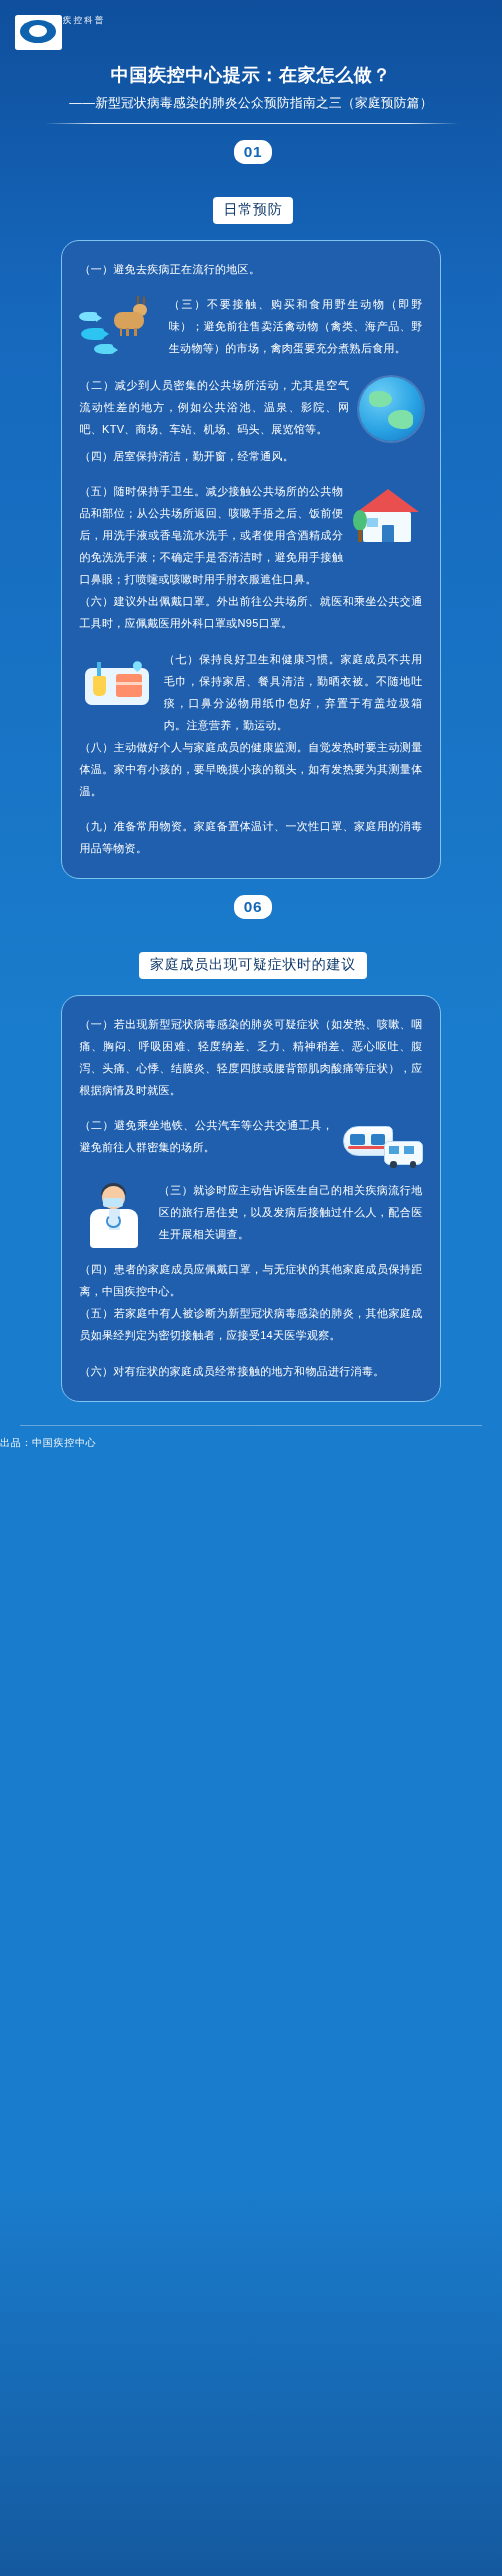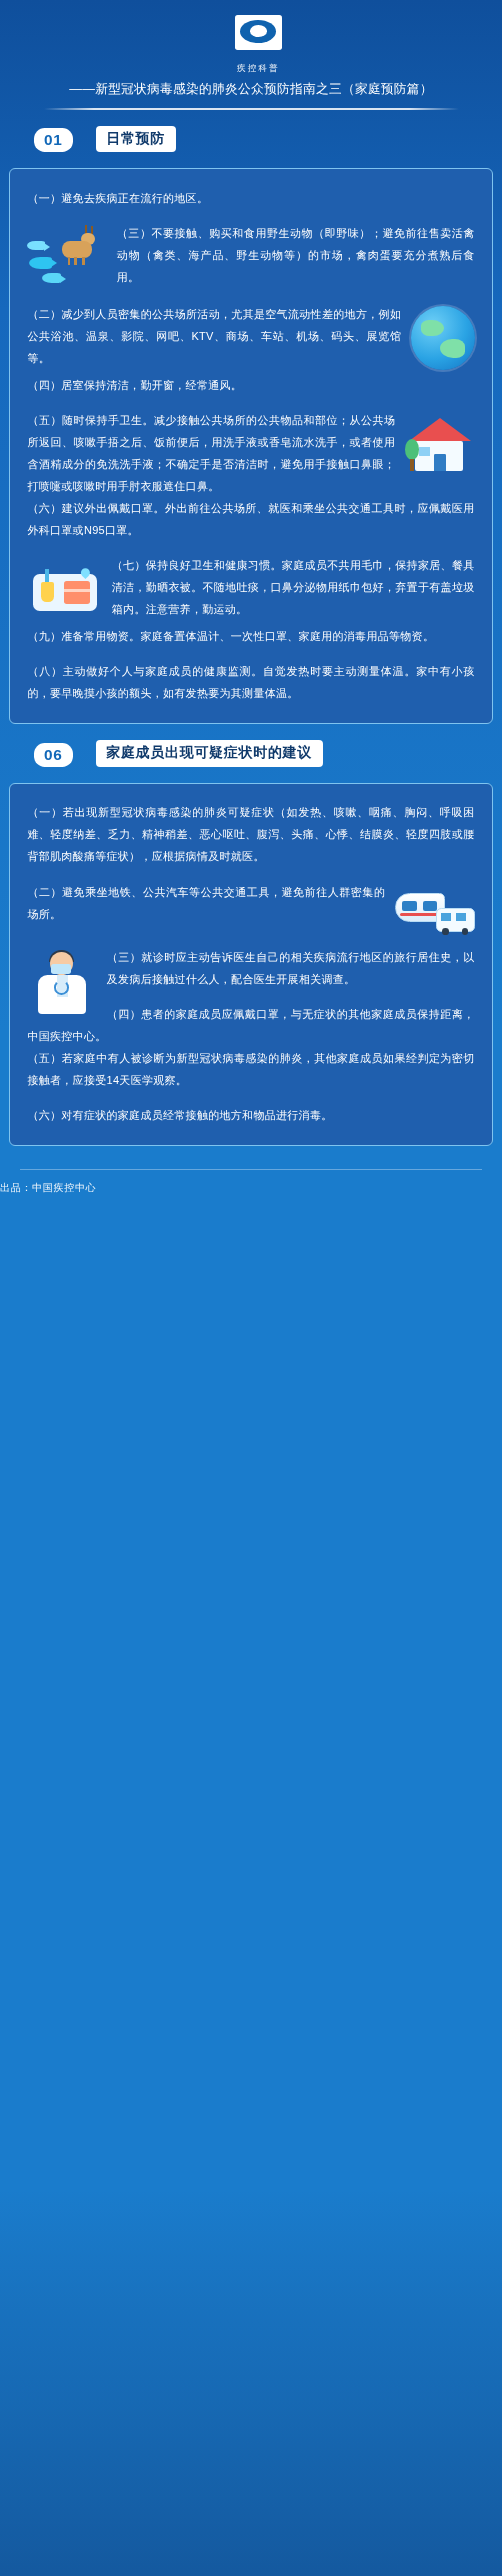--- a/index.html
+++ b/index.html
@@ -19,23 +19,22 @@
   
   .header {
     position: relative;
     padding: 14.7px 0 0 0;
     text-align: center;
   }
   .logo-wrap {
     width: 100%;
     padding-left: 14.7px;
     display: flex;
-    align-items: center;
-    gap: 13px;
-    flex-direction: column;
+    align-items: flex-start;
+    gap: 1px;
   }
   .logo-mark {
     width: 47px; height: 35px;
     background: #ffffff;
     border-radius: 2.7px;
     position: relative;
     flex: none;
     overflow: hidden;
   }
   .logo-mark .eye {
@@ -90,50 +89,52 @@
     text-align: center;
     margin: 17.4px auto 6.7px auto;
     width: 429px;
     letter-spacing: 0.3px;
   }
   
   .section-head {
     width: 442px;
     margin: 16px auto 9.4px auto;
     display: flex;
-    align-items: flex-end;
-    gap: 23px;
+    align-items: center;
+    gap: 5px;
     padding-left: 4px;
+    flex-direction: column;
   }
   .sec-num {
     background: #ffffff;
     color: #1268b8;
     font-weight: bold;
     font-size: 15.4px;
     border-radius: 10.7px;
     padding: 2px 10px 2.7px 10px;
     line-height: 1.25;
     letter-spacing: 0.7px;
   }
   .sec-title {
     background: #ffffff;
     color: #103a6b;
-    font-weight: bold;
+    font-weight: normal;
     font-size: 14px;
     border-radius: 4px;
     padding: 4px 10.7px 4.7px 10.7px;
     letter-spacing: 0.7px;
+    margin-top: 28px;
   }
   
   .card {
-    width: 484px;
+    width: 380px;
     margin: 16px auto;
     background: #1f5fae;
     border: 1.3px solid #7fc4ef;
-    border-radius: 6px;
+    border-radius: 18px;
     padding: 17.4px 17.4px 19px 17.4px;
     position: relative;
   }
   .para {
     color: #ffffff;
     font-size: 11px;
     line-height: 2.0;
     margin: 0 0 13.4px 0;
     letter-spacing: 0.3px;
     text-align: justify;
@@ -282,20 +283,21 @@
 
 <div class="page">
 
   <div class="header">
     <div class="logo-wrap">
       <div class="logo-mark">
         <div class="eye"></div>
       </div>
       <div class="logo-text">疾控科普</div>
     </div>
+    <div class="title-main">中国疾控中心提示：在家怎么做？</div>
     <div class="title-sub">——新型冠状病毒感染的肺炎公众预防指南之三（家庭预防篇）</div>
     <div class="title-rule"></div>
   </div>
 
 
   <div class="section-head">
     <div class="sec-num">01</div>
     <div class="sec-title">日常预防</div>
   </div>
 
@@ -356,22 +358,22 @@
           <div class="box"></div>
           <div class="brush"></div>
           <div class="cup"></div>
           <div class="towel"></div>
           <div class="drop"></div>
         </div>
       </div>
       <p class="para">（七）保持良好卫生和健康习惯。家庭成员不共用毛巾，保持家居、餐具清洁，勤晒衣被。不随地吐痰，口鼻分泌物用纸巾包好，弃置于有盖垃圾箱内。注意营养，勤运动。</p>
     </div>
 
+    <p class="para">（八）主动做好个人与家庭成员的健康监测。自觉发热时要主动测量体温。家中有小孩的，要早晚摸小孩的额头，如有发热要为其测量体温。</p>
     <p class="para">（九）准备常用物资。家庭备置体温计、一次性口罩、家庭用的消毒用品等物资。</p>
-    <p class="para">（八）主动做好个人与家庭成员的健康监测。自觉发热时要主动测量体温。家中有小孩的，要早晚摸小孩的额头，如有发热要为其测量体温。</p>
   </div>
 
   <div class="section-head">
     <div class="sec-num">06</div>
     <div class="sec-title">家庭成员出现可疑症状时的建议</div>
   </div>
 
   <div class="card">
 
     <p class="para">（一）若出现新型冠状病毒感染的肺炎可疑症状（如发热、咳嗽、咽痛、胸闷、呼吸困难、轻度纳差、乏力、精神稍差、恶心呕吐、腹泻、头痛、心悸、结膜炎、轻度四肢或腰背部肌肉酸痛等症状），应根据病情及时就医。</p>

